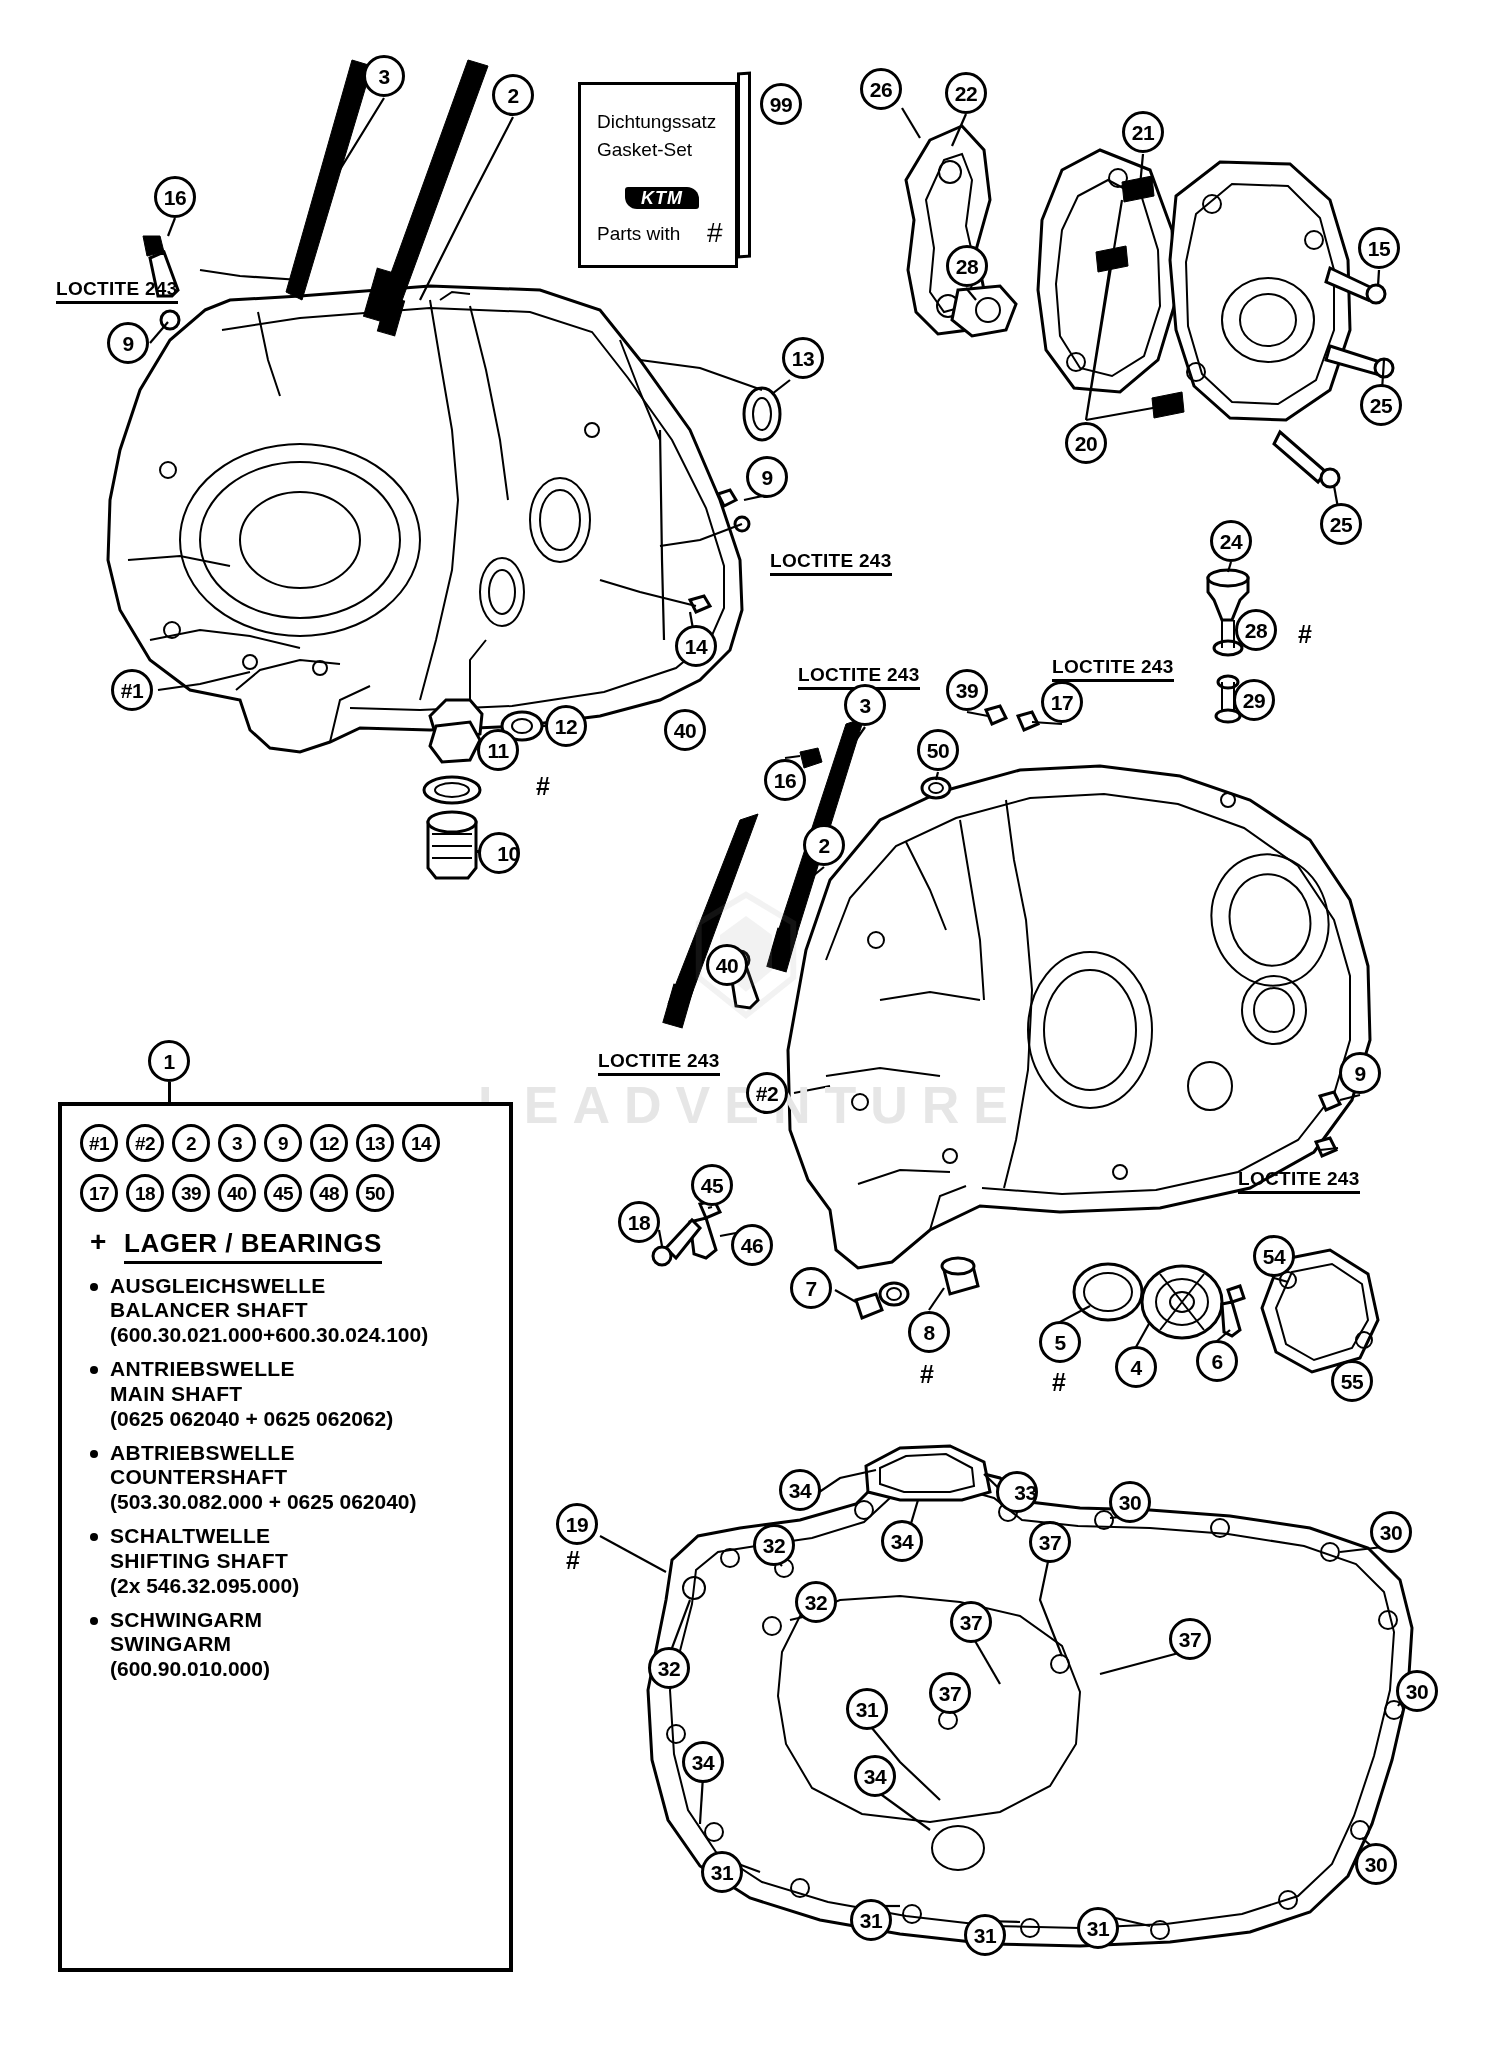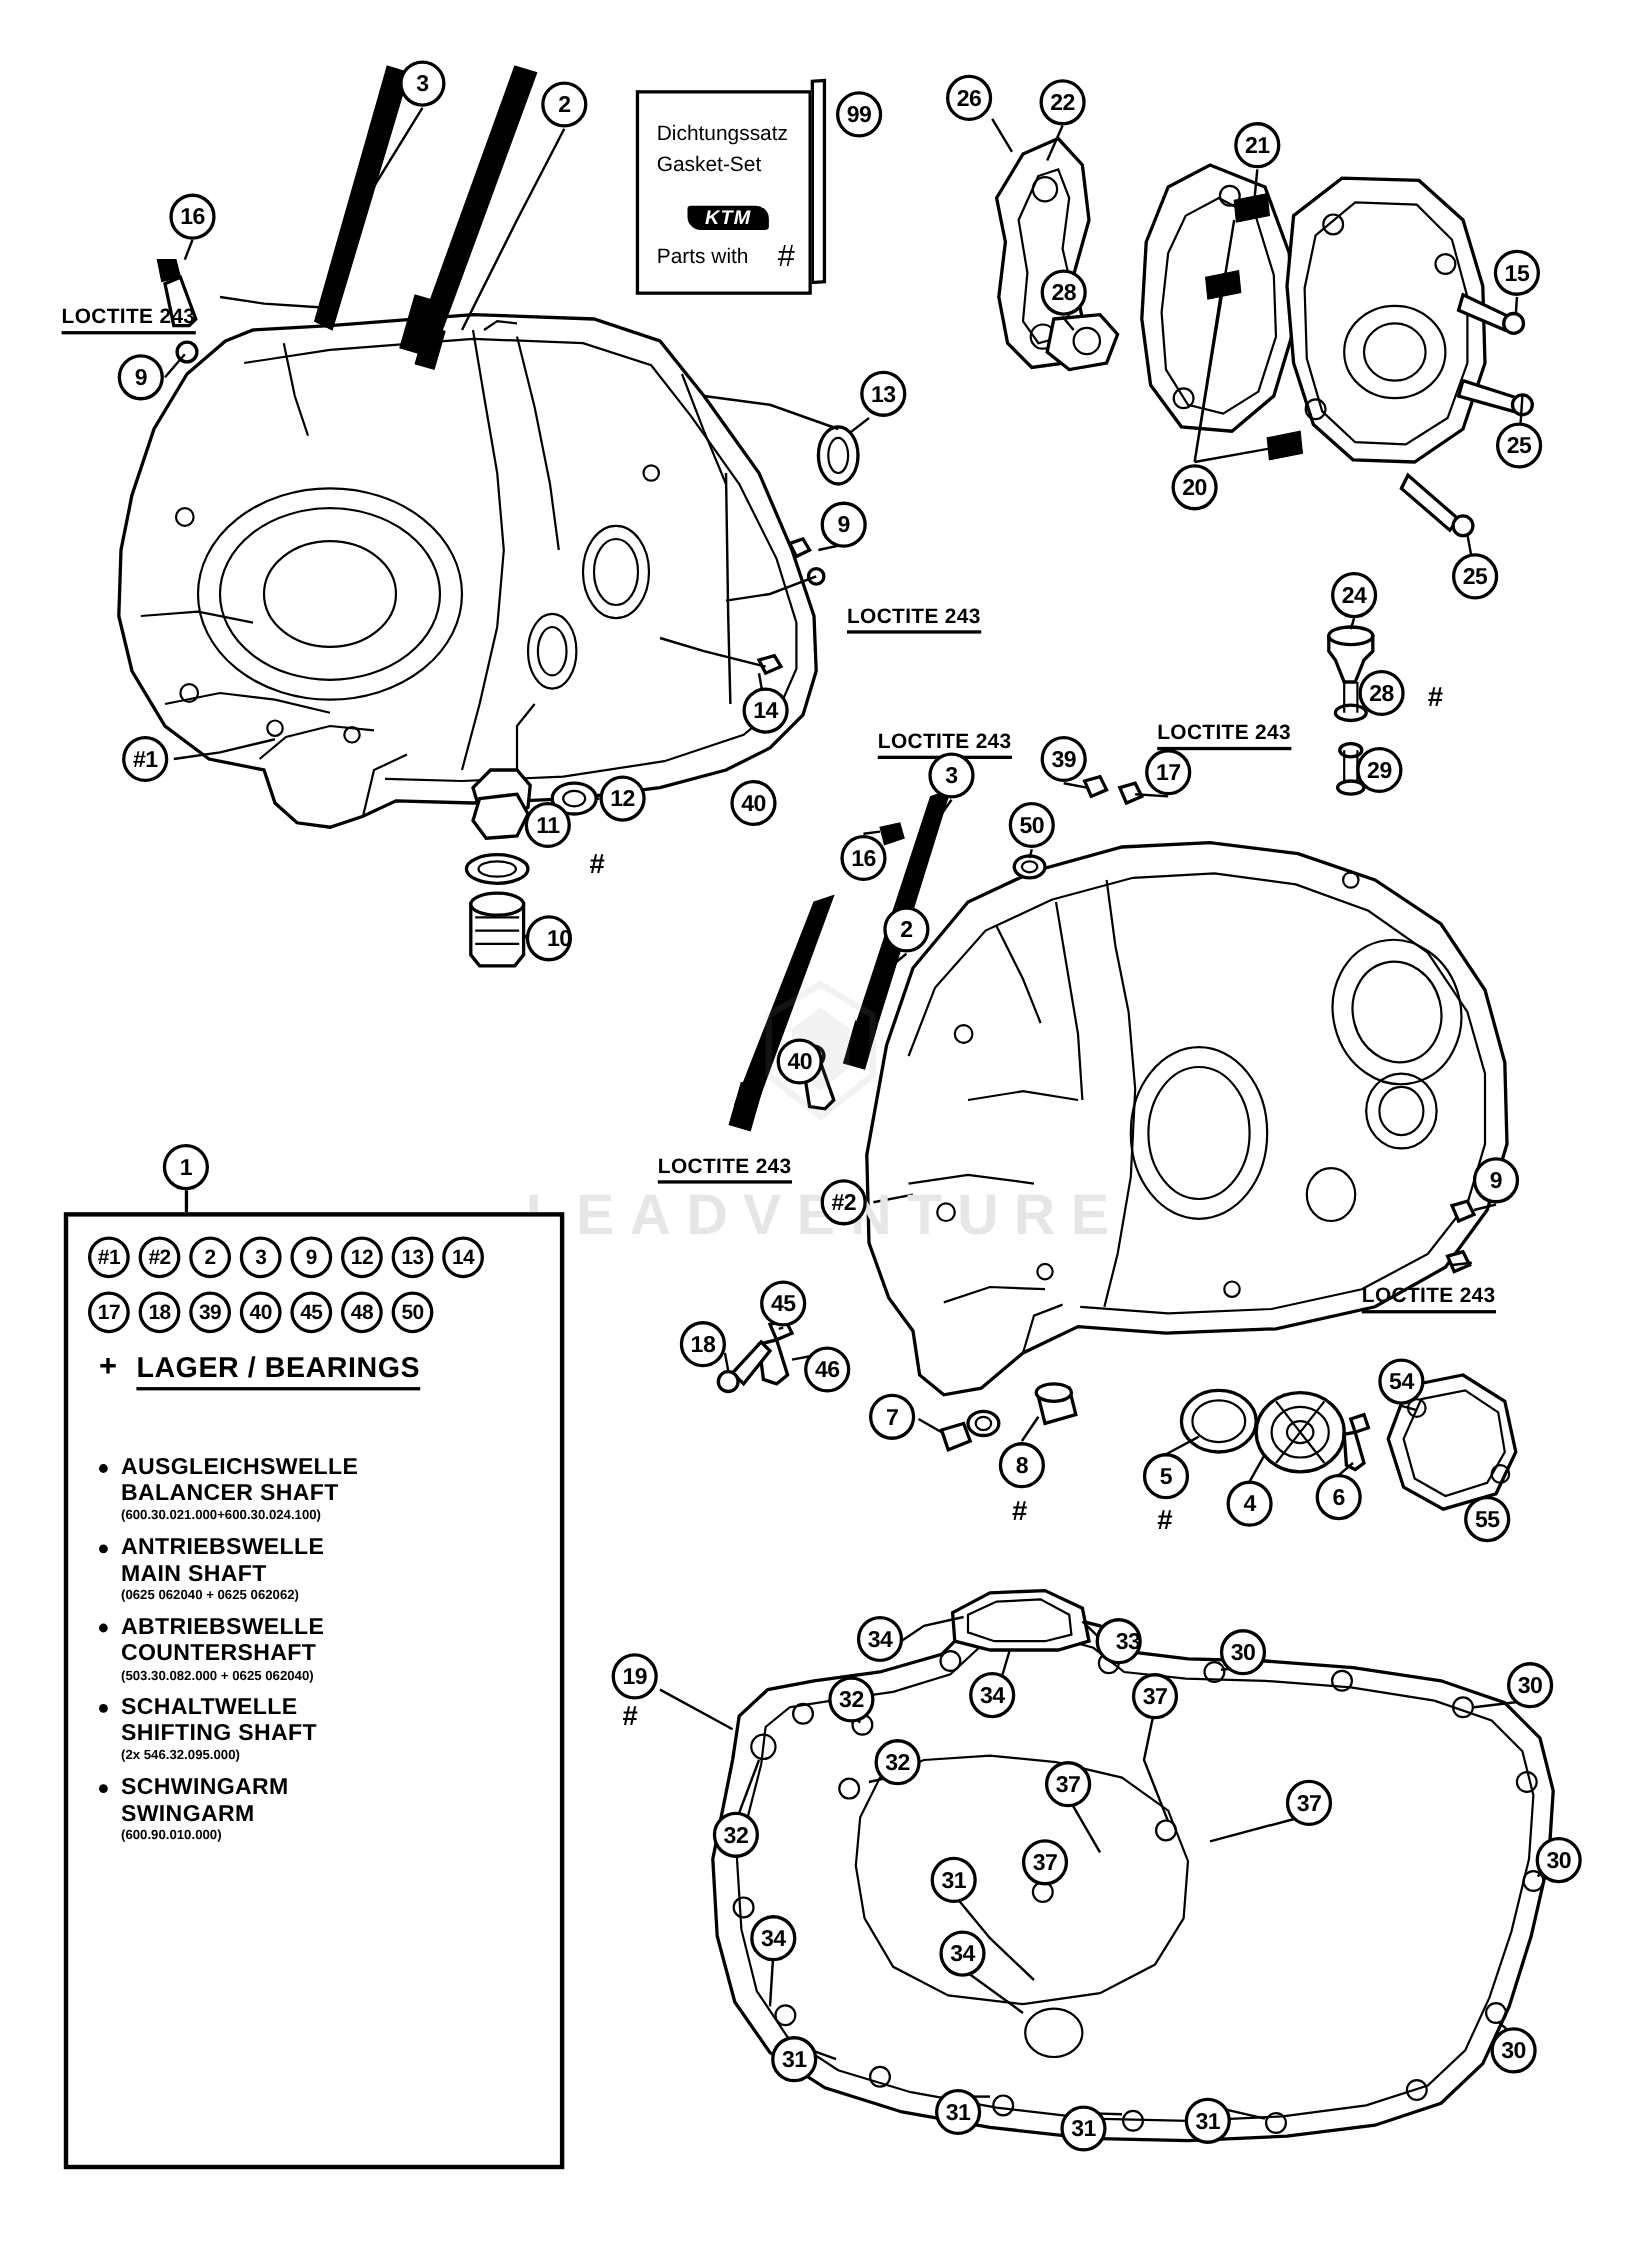--- a/index.html
+++ b/index.html
@@ -148,21 +148,20 @@
     left: 28px;
     top: 120px;
     font-size: 28px;
     font-weight: bold;
   }
   #legend .entries {
     position: absolute;
     left: 22px;
     top: 168px;
     width: 420px;
-    margin-top: 48px;
   }
   #legend .entry {
     position: relative;
     margin-bottom: 10px;
     padding-left: 26px;
   }
   #legend .entry:before {
     content: "";
     position: absolute;
     left: 6px;
@@ -172,21 +171,21 @@
     background: #000;
     border-radius: 50%;
   }
   #legend .e-de, #legend .e-en {
     font-size: 21px;
     font-weight: bold;
     letter-spacing: 0.3px;
     line-height: 1.15;
   }
   #legend .e-num {
-    font-size: 12px;
+    font-size: 21px;
     font-weight: bold;
     line-height: 1.2;
   }
   #legend-top-bubble {
     position: absolute;
     left: 148px;
     top: 1040px;
   }
   #legend-top-line {
     position: absolute;

